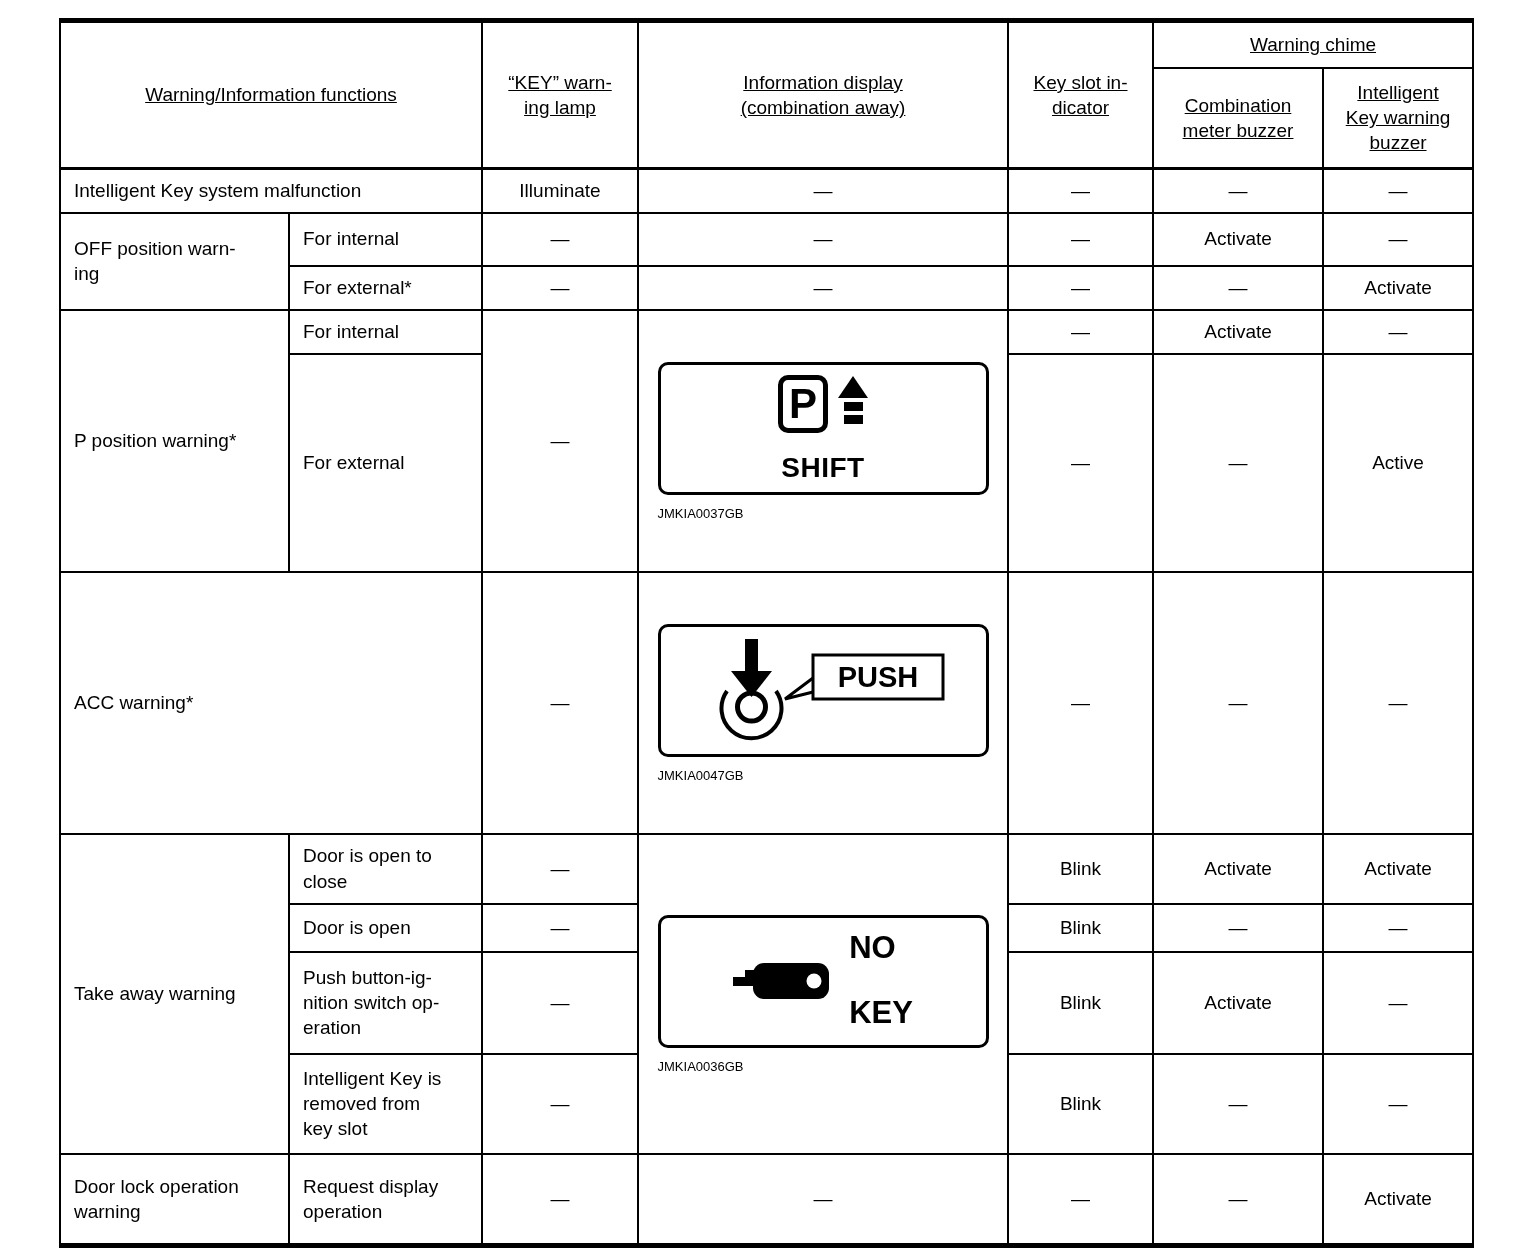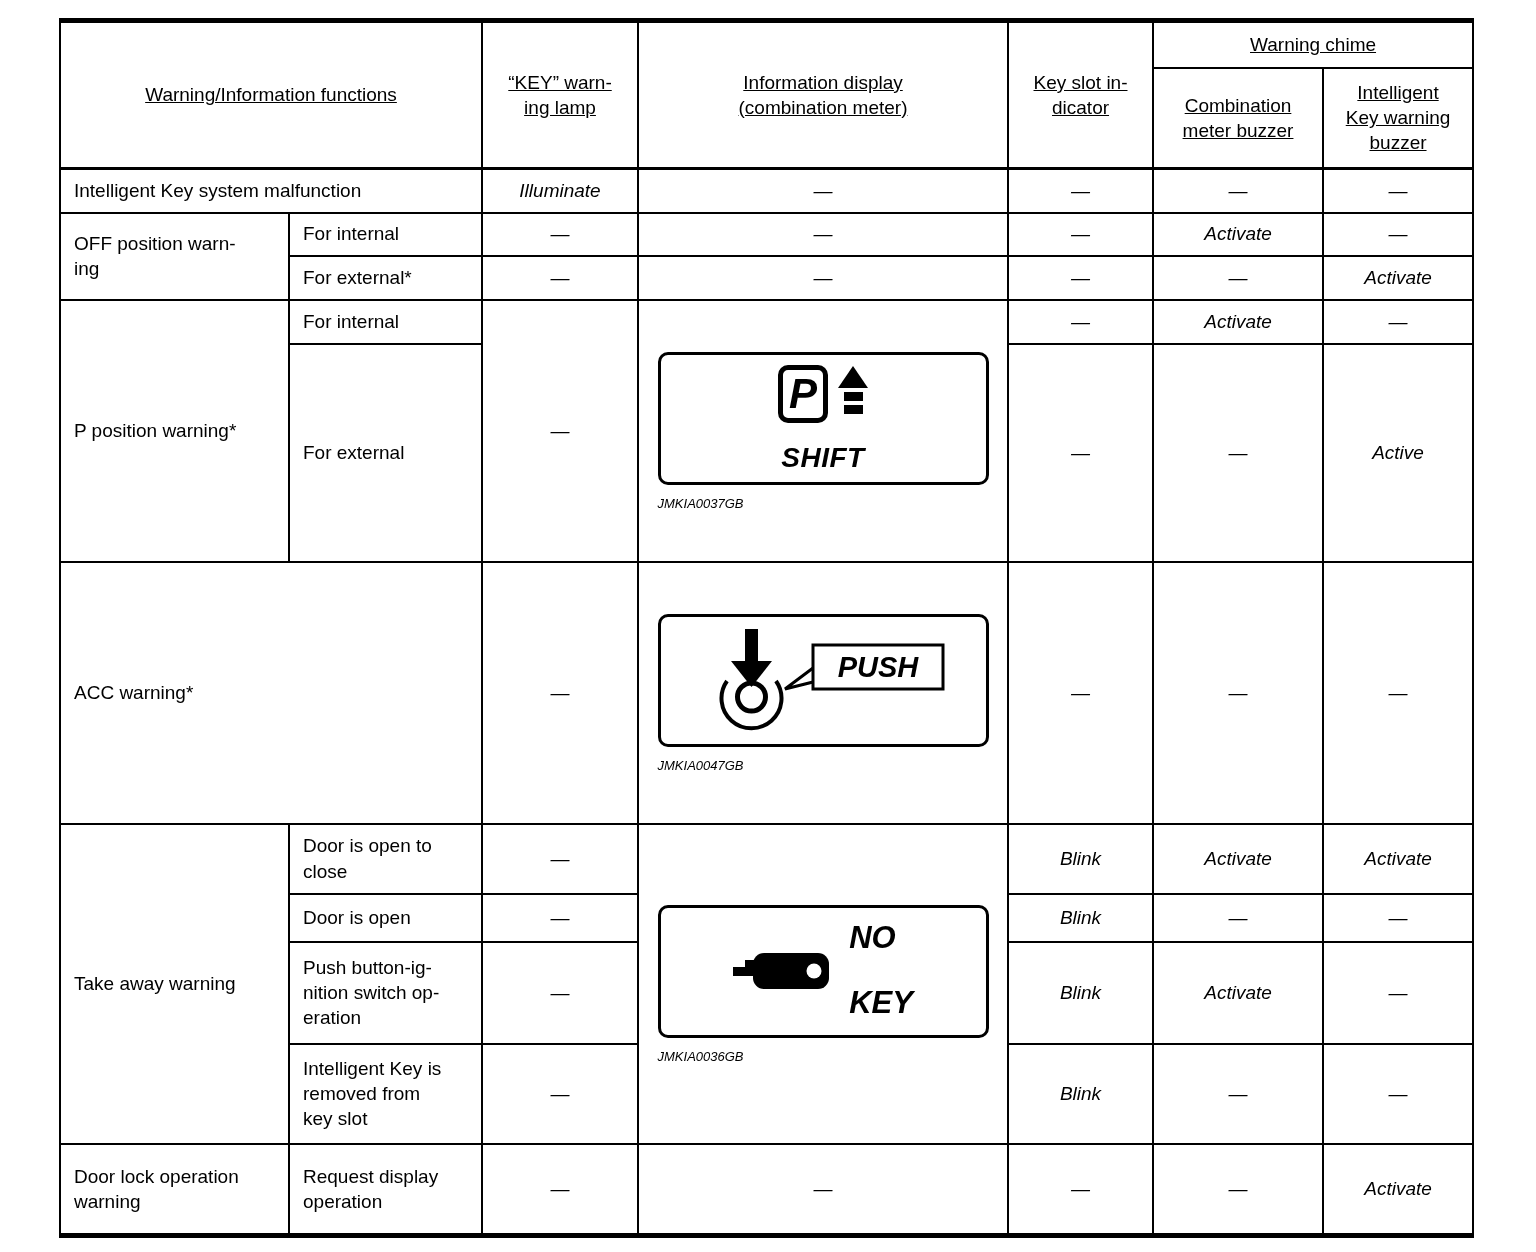--- a/index.html
+++ b/index.html
@@ -13,21 +13,21 @@
     border-collapse: collapse; table-layout: fixed; width: 1413px;
     border-top: 5px solid #000; border-bottom: 5px solid #000;
   }
   th, td {
     border: 2px solid #000; background: #fff;
     font-size: 19px; font-weight: normal; line-height: 1.32;
     vertical-align: middle; white-space: pre-line; padding: 4px 8px;
   }
   th { text-align: center; text-decoration: underline; }
   td.l { text-align: left; padding-left: 13px; padding-right: 28px; }
-  td.c { text-align: center; font-style: italic; }
+  td.c { text-align: center; }
   .hsep { border-bottom: 3px solid #000; }
   td.imgcell { padding: 6px 0; }
 
   .figwrap { display: flex; flex-direction: column; align-items: center; }
   .dispbox {
     width: 331px; height: 133px; border: 3px solid #000; border-radius: 10px;
     background: #fff; display: flex; align-items: center; justify-content: center;
   }
   .figcode { width: 331px; text-align: left; font-size: 13px; margin-top: 12px; padding-right: 4px; line-height: 1; }
 
@@ -64,21 +64,21 @@
         <col style="width:170px">
         <col style="width:150px">
   </colgroup>
 
   <tbody>
         <tr style="height:47px">
     <th class="hsep" colspan="2" rowspan="2">Warning/Information functions</th>
     <th class="hsep" rowspan="2">“KEY” warn-
 ing lamp</th>
     <th class="hsep" rowspan="2">Information display
-(combination meter)</th>
+(combination away)</th>
     <th class="hsep" rowspan="2">Key slot in-
 dicator</th>
     <th colspan="2">Warning chime</th>
   </tr>
   <tr style="height:101px">
     <th class="hsep">Combination
 meter buzzer</th>
     <th class="hsep">Intelligent
 Key warning
 buzzer</th>
@@ -86,21 +86,21 @@
 
   <tr style="height:44px">
     <td class="l" colspan="2">Intelligent Key system malfunction</td>
     <td class="c">Illuminate</td>
     <td class="c">—</td>
     <td class="c">—</td>
     <td class="c">—</td>
     <td class="c">—</td>
   </tr>
 
-  <tr style="height:43px">
+  <tr style="height:53px">
     <td class="l" rowspan="2">OFF position warn-
 ing</td>
     <td class="l">For internal</td>
     <td class="c">—</td>
     <td class="c">—</td>
     <td class="c">—</td>
     <td class="c">Activate</td>
     <td class="c">—</td>
   </tr>
   <tr style="height:44px">

